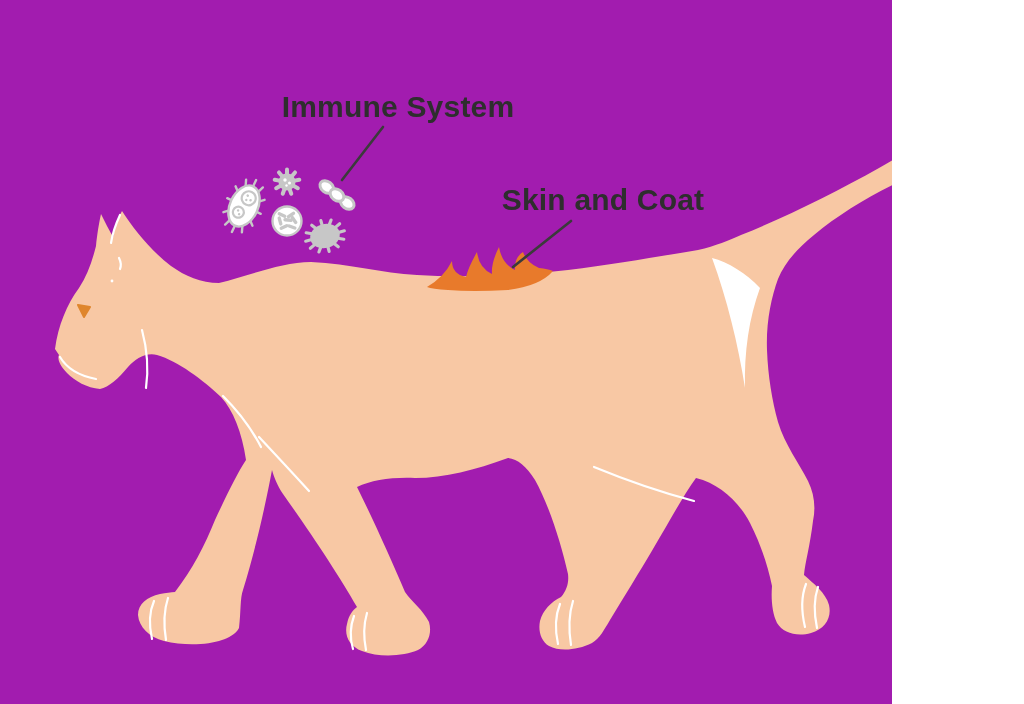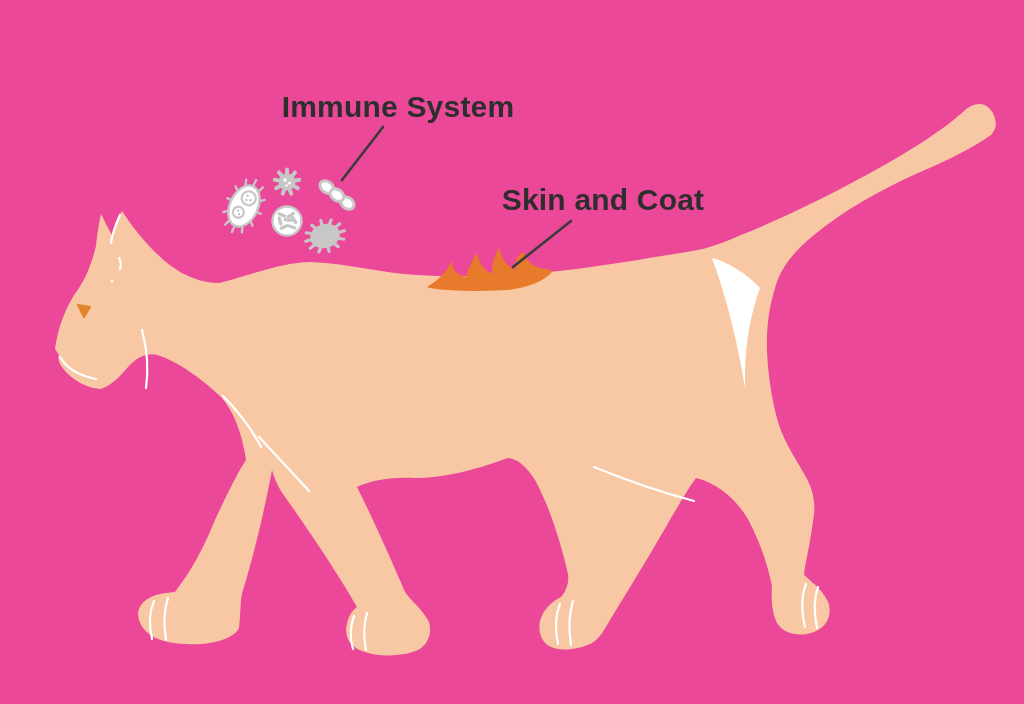--- a/index.html
+++ b/index.html
@@ -1,19 +1,19 @@
 <!DOCTYPE html>
 <html><head>
 <meta charset="utf-8">
 <style>
   html,body{margin:0;padding:0;background:#ffffff;}
   .canvas{
     position:relative;
-    width:1024px;height:704px;
-    background:#ec4899;
+    width:892px;height:704px;
+    background:#a21caf;
     overflow:hidden;
     font-family:"Liberation Sans", sans-serif;
   }
   svg{display:block;}
   .label-text{
     font-family:"Liberation Sans", sans-serif;
     font-size:30px;
     font-weight:600;
     fill:#2e2e2e;
     letter-spacing:0.2px;

